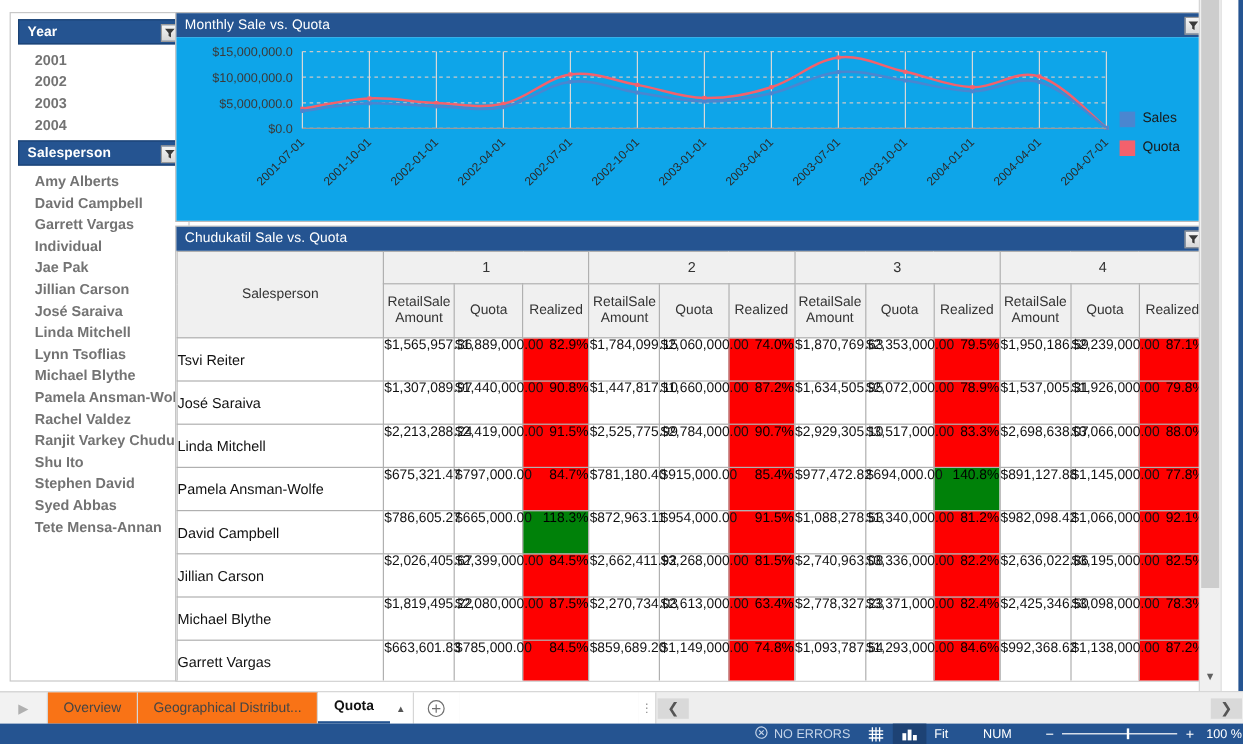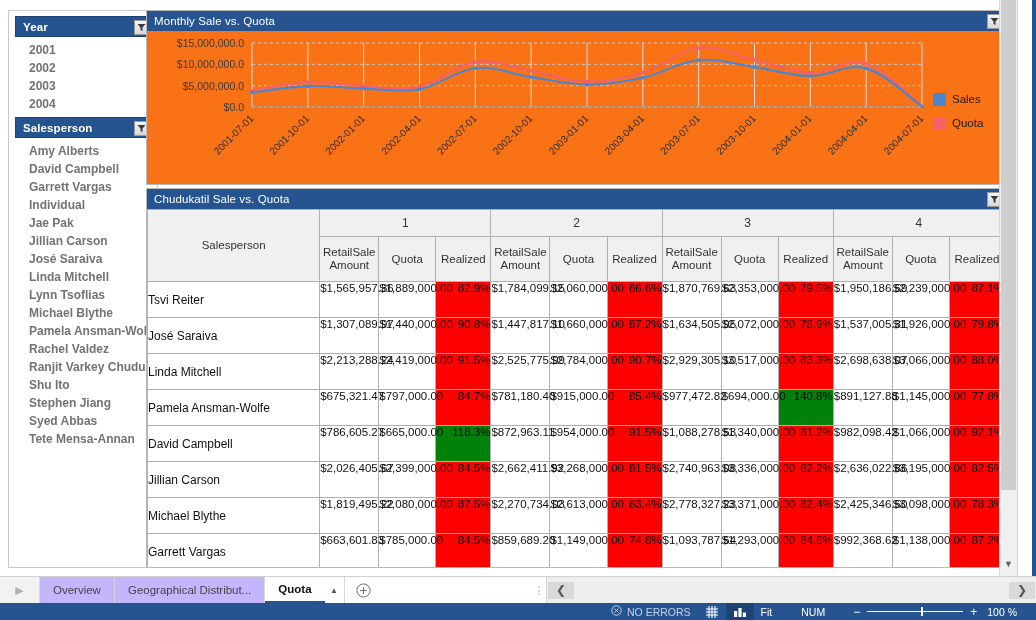--- a/index.html
+++ b/index.html
@@ -89,21 +89,21 @@
     font-size: 11.5px;
     letter-spacing: .1px;
   }
   #chart-panel { left: 146px; top: 10px; width: 860px; height: 175px; }
   #table-panel { left: 146px; top: 188px; width: 860px; height: 380px; }
 
   .chart-body {
     position: relative;
     width: 100%;
     height: 153px;
-    background: #f97316;
+    background: #0ea5e9;
   }
   .plot-wrap {
     position: absolute;
     left: 0; top: 0;
     width: 920px; height: 153px;
   }
   .chart-svg { display: block; }
 
   .legend {
     position: absolute;
@@ -196,21 +196,21 @@
     display: flex; align-items: center; justify-content: center;
     color: #b0b0b0; font-size: 11px;
     border-right: 1px solid #d6d6d6;
   }
   .tab {
     display: flex; align-items: center;
     padding: 0 13px;
     font-size: 11.5px;
     color: #444444;
     border-right: 1px solid #d6d6d6;
-    background: #c4b5fd;
+    background: #f97316;
     white-space: nowrap;
   }
   .tab.active {
     background: #ffffff;
     color: #111111;
     font-weight: bold;
     border-bottom: 2px solid #255491;
     border-right: none;
   }
   .tab-caret {
@@ -274,21 +274,21 @@
     margin: 0 7px;
     position: relative;
   }
   .zoom-knob {
     position: absolute;
     left: 54px; top: -4px;
     width: 2px; height: 9px;
     background: #ffffff;
   }
   .zoom-sign { font-size: 12px; }
-  .zoom-pct { padding-right: 19px; padding-left: 4px; }
+  .zoom-pct { padding-right: 1px; padding-left: 4px; }
 
   
   .vscroll {
     position: absolute;
     right: 0; top: 0;
     width: 18px; height: 576px;
     background: #f0f0f0;
     border-left: 1px solid #d6d6d6;
   }
   .vs-thumb {
@@ -354,21 +354,21 @@
           <div class="slicer-item">Jae Pak</div>
           <div class="slicer-item">Jillian Carson</div>
           <div class="slicer-item">José Saraiva</div>
           <div class="slicer-item">Linda Mitchell</div>
           <div class="slicer-item">Lynn Tsoflias</div>
           <div class="slicer-item">Michael Blythe</div>
           <div class="slicer-item">Pamela Ansman-Wolfe</div>
           <div class="slicer-item">Rachel Valdez</div>
           <div class="slicer-item">Ranjit Varkey Chudukatil</div>
           <div class="slicer-item">Shu Ito</div>
-          <div class="slicer-item">Stephen Jiang</div>
+          <div class="slicer-item">Stephen David</div>
           <div class="slicer-item">Syed Abbas</div>
           <div class="slicer-item">Tete Mensa-Annan</div>
         </div>
       </div>
     </div>
 
     <div class="panel" id="chart-panel">
       <div class="panel-head">
         <span class="ttl">Monthly Sale vs. Quota</span>
         <div class="slicer-btn">
@@ -546,21 +546,21 @@
               </tr>
           </thead>
           <tbody id="grid-body">
               <tr>
                 <td class="name">Tsvi Reiter</td>
                 <td class="num">$1,565,957.36</td>
                 <td class="num">$1,889,000.00</td>
                 <td class="pct bad">82.9%</td>
                 <td class="num">$1,784,099.15</td>
                 <td class="num">$2,060,000.00</td>
-                <td class="pct bad">86.6%</td>
+                <td class="pct bad">74.0%</td>
                 <td class="num">$1,870,769.63</td>
                 <td class="num">$2,353,000.00</td>
                 <td class="pct bad">79.5%</td>
                 <td class="num">$1,950,186.59</td>
                 <td class="num">$2,239,000.00</td>
                 <td class="pct bad">87.1%</td>
               </tr>
               <tr>
                 <td class="name">José Saraiva</td>
                 <td class="num">$1,307,089.97</td>

